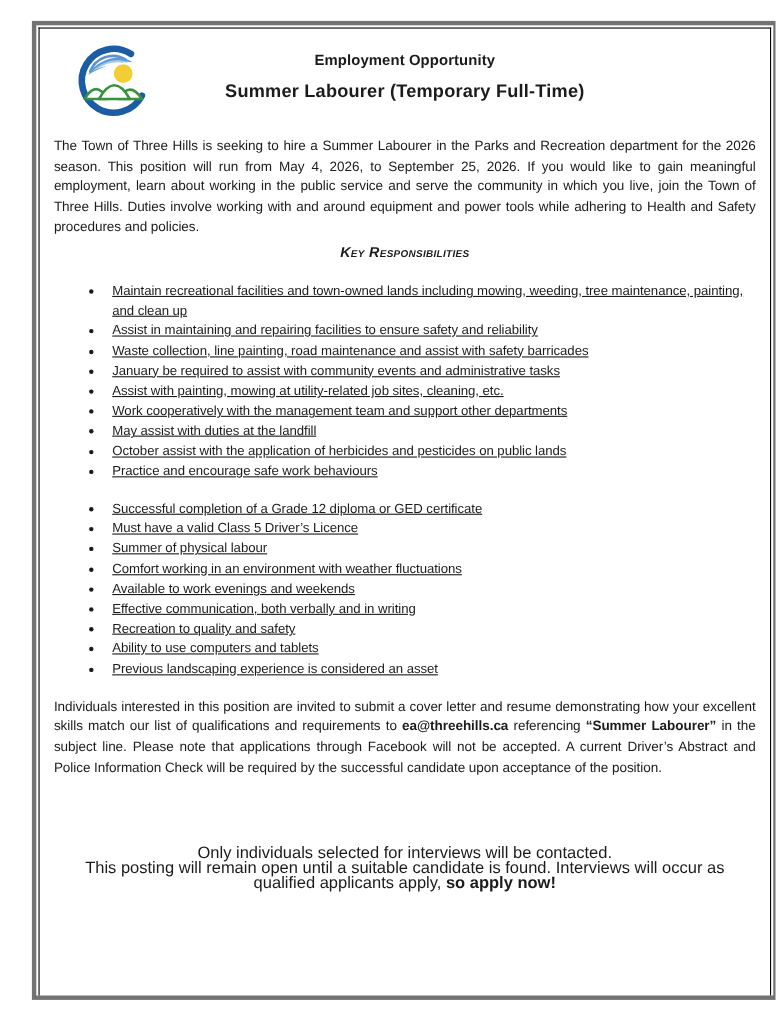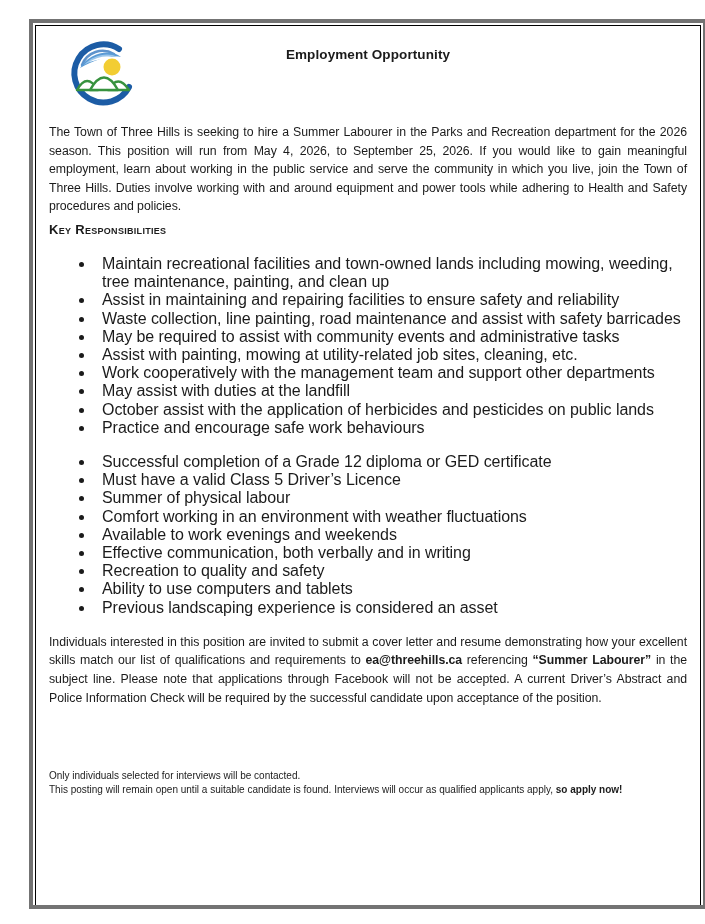--- a/index.html
+++ b/index.html
@@ -73,39 +73,42 @@
     line-height: 18.6px;
     text-align: justify;
     margin: 0;
     letter-spacing: -0.05px;
   }
   .intro-para { margin-bottom: 9px; }
   .section-heading {
     font-size: 13px;
     font-weight: bold;
     font-variant: small-caps;
+    text-align: center;
     margin: 6px 0 18px 0;
     letter-spacing: 0.3px;
+    font-style: italic;
   }
   ul.bullets {
     margin: 0 0 16px 0;
     padding: 0 0 0 46px;
-    font-size: 16px;
+    font-size: 12px;
     line-height: 18.2px;
     letter-spacing: -0.05px;
+    text-decoration: underline;
   }
   ul.bullets li {
     padding-left: 7px;
     margin: 0;
   }
   .apply-para { margin-bottom: 15px; }
   .doc-footer {
     margin-top: 62px;
-    text-align: left;
-    font-size: 10px;
+    text-align: center;
+    font-size: 15px;
     line-height: 13.5px;
     letter-spacing: 0;
   }
 </style>
 </head>
 <body>
 
 <div class="frame">
   <div class="frame-inner-line"></div>
   <div class="content">
@@ -118,30 +121,31 @@
           <path d="M13 31 C22 16 43 11 54 20 C46 17 28 22 13 31 Z" fill="#5b9bd5"></path>
           <path d="M17 28 C26 18 41 15 50 20 C41 19 28 22 17 28 Z" fill="#9cc7ec"></path>
           <path d="M22 25 C30 20 40 18 47 21 C40 21 29 23 22 25 Z" fill="#ffffff"></path>
           <circle cx="45" cy="30" r="8.5" fill="#f2cd33"></circle>
           <path d="M10 53 Q20 35 31 53 Z" fill="#ffffff" stroke="#37923e" stroke-width="2.4" stroke-linejoin="round"></path>
           <path d="M41 53 Q51 36 62 53 Z" fill="#ffffff" stroke="#37923e" stroke-width="2.4" stroke-linejoin="round"></path>
           <path d="M23 53 Q37 28 51 53 Z" fill="#ffffff" stroke="#37923e" stroke-width="2.4" stroke-linejoin="round"></path>
         </svg>
       </div>
       <div class="title-main">Employment Opportunity</div>
+      <div class="title-sub">Summer Labourer (Temporary Full-Time)</div>
     </div>
 
     <p class="body-para intro-para">The Town of Three Hills is seeking to hire a Summer Labourer in the Parks and Recreation department for the 2026 season. This position will run from May 4, 2026, to September 25, 2026. If you would like to gain meaningful employment, learn about working in the public service and serve the community in which you live, join the Town of Three Hills. Duties involve working with and around equipment and power tools while adhering to Health and Safety procedures and policies.</p>
 
     <div class="section-heading">Key Responsibilities</div>
     <ul class="bullets">
       <li>Maintain recreational facilities and town-owned lands including mowing, weeding, tree maintenance, painting, and clean up</li>
       <li>Assist in maintaining and repairing facilities to ensure safety and reliability</li>
       <li>Waste collection, line painting, road maintenance and assist with safety barricades</li>
-      <li>May be required to assist with community events and administrative tasks</li>
+      <li>January be required to assist with community events and administrative tasks</li>
       <li>Assist with painting, mowing at utility-related job sites, cleaning, etc.</li>
       <li>Work cooperatively with the management team and support other departments</li>
       <li>May assist with duties at the landfill</li>
       <li>October assist with the application of herbicides and pesticides on public lands</li>
       <li>Practice and encourage safe work behaviours</li>
     </ul>
 
     <ul class="bullets">
       <li>Successful completion of a Grade 12 diploma or GED certificate</li>
       <li>Must have a valid Class 5 Driver’s Licence</li>

